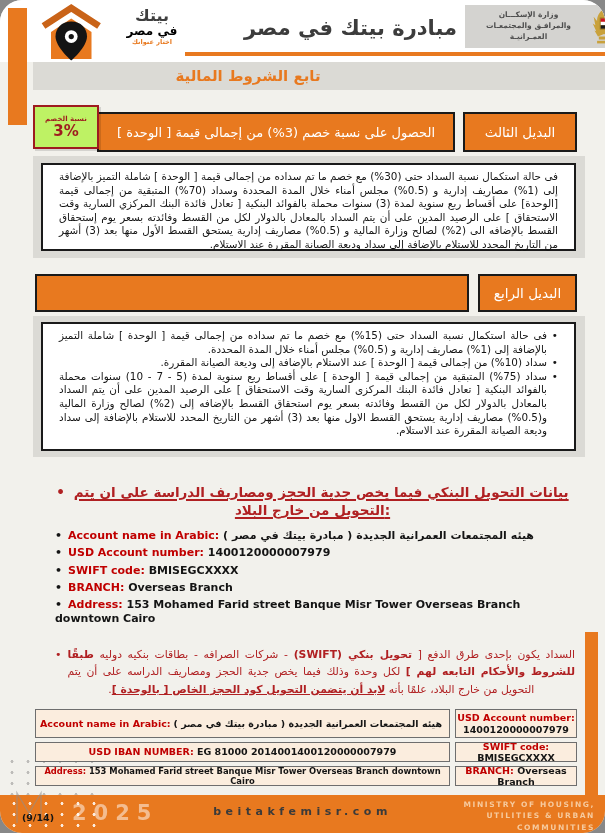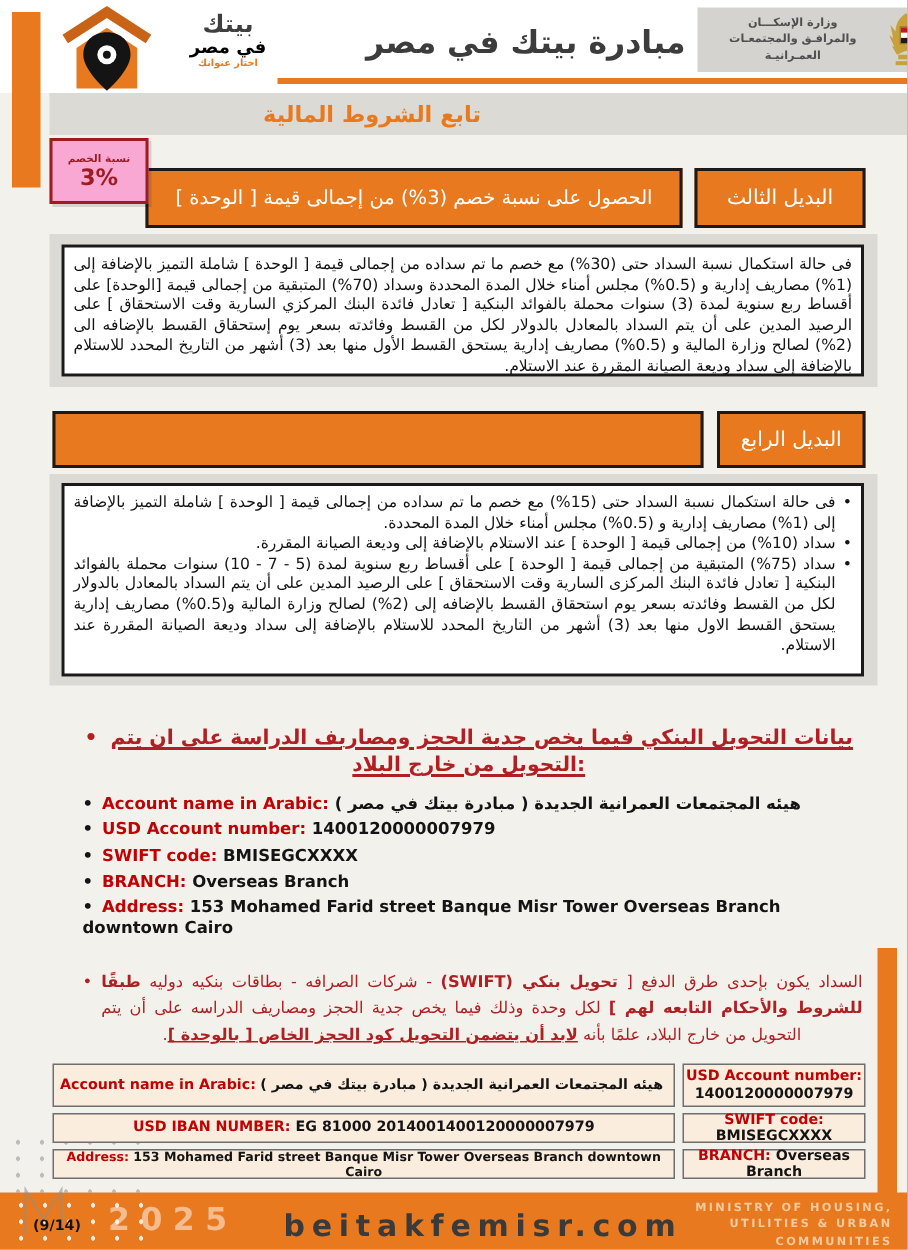--- a/index.html
+++ b/index.html
@@ -1,20 +1,20 @@
 <!DOCTYPE html>
 <html lang="ar"><head>
 <meta charset="utf-8">
 <style>
   * { margin:0; padding:0; box-sizing:border-box; }
   html,body { background:#888; }
   #page {
     position:relative; width:605px; height:833px; margin:0 auto;
     background:#F2F1EC; overflow:hidden;
-    font-family:"DejaVu Sans", sans-serif; color:#111;
+    font-family:"DejaVu Sans", sans-serif; color:#111;border-radius:22px;
   }
   
   .header-band { position:absolute; left:0; top:0; width:605px; height:62px; background:#fff; }
   .left-strip  { position:absolute; left:8px; top:8px; width:19px; height:117px; background:#E8791F; z-index:3; }
   .logo-wrap   { position:absolute; left:30px; top:2px; width:170px; height:60px; display:flex; align-items:flex-start; z-index:4; }
   .logo-icon   { width:78px; height:60px; }
   .logo-text   { direction:rtl; text-align:center; padding-top:6px; width:88px; }
   .logo-l1     { font-size:16px; font-weight:bold; color:#3F3F3F; line-height:1.05; }
   .logo-l2     { font-size:12px; font-weight:bold; color:#000000; line-height:1.1; }
   .logo-tag    { font-size:6.5px; color:#E8791F; font-weight:bold; }
@@ -23,37 +23,37 @@
   .orange-rule { position:absolute; left:185px; top:52px; width:420px; height:4px; background:#E8791F; }
   .ministry-box{ position:absolute; left:465px; top:5px; width:155px; height:43px; background:#D4D3D0;
                  display:flex; align-items:center; justify-content:flex-end; padding:2px 3px; z-index:2; }
   .ministry-txt{ direction:rtl; text-align:center; font-size:7.5px; font-weight:bold; color:#4F4F4F; line-height:1.45; flex:1; }
   .eagle       { width:26px; height:38px; flex:0 0 auto; margin-left:2px; }
   
   .section-band{ position:absolute; left:33px; top:62px; width:572px; height:28px; background:#DBDAD5; }
   .section-band-inner { width:430px; height:100%; display:flex; align-items:center; justify-content:center;
                  direction:rtl; color:#E8791F; font-weight:bold; font-size:15px; }
   
-  .badge { position:absolute; left:33px; top:92px; width:66px; height:44px; background:#f9a8d4;
+  .badge { position:absolute; left:33px; top:105px; width:66px; height:44px; background:#bef264;
            border:2px solid #9E1B1F; z-index:5; display:flex; flex-direction:column; align-items:center;
            justify-content:center; box-shadow:2px 2px 0 rgba(0,0,0,.12); }
   .badge-label { font-size:7px; font-weight:bold; color:#9E1B1F; direction:rtl; }
   .badge-value { font-size:15px; font-weight:bold; color:#9E1B1F; line-height:1.1; }
   .alt-bar { position:absolute; background:#E8791F; border:2px solid #1a1a1a; color:#fff;
              display:flex; align-items:center; justify-content:center; direction:rtl;
              font-weight:normal; z-index:4; }
   .bar3  { left:97px;  top:112px; width:358px; height:40px; font-size:13px; }
   .tab3  { left:463px; top:112px; width:114px; height:40px; font-size:13.5px; }
   .bar4  { left:35px;  top:274px; width:434px; height:38px; }
   .tab4  { left:478px; top:274px; width:99px;  height:38px; font-size:13.5px; }
   .gray-panel { position:absolute; left:33px; background:#DBDAD5; }
   .panel3 { top:156px; width:552px; height:102px; }
   .panel4 { top:316px; width:552px; height:141px; }
   .white-box { position:absolute; left:41px; width:535px; background:#fff; border:2px solid #1a1a1a;
-               padding:5px 6px; direction:rtl; text-align:justify; font-size:10.4px; line-height:13.6px; color:#141414; }
+               padding:5px 16px; direction:rtl; text-align:justify; font-size:10.4px; line-height:13.6px; color:#141414; }
   .box3 { top:163px; height:88px; }
   .box4 { top:322px; height:129px; }
   .box4 ul { list-style:none; }
   .box4 li { padding-right:11px; position:relative; }
   .box4 li::before { content:"•"; position:absolute; right:0; top:0; }
   
   .transfer-heading { position:absolute; left:55px; top:483px; width:515px; text-align:center;
         direction:ltr; font-size:13.5px; font-weight:bold; color:#B02022; line-height:1.35; }
   .transfer-heading .bullet { color:#B02022; margin-right:4px; }
   .transfer-heading .txt { text-decoration:underline; text-decoration-thickness:1.5px; text-underline-offset:2px; }
@@ -84,22 +84,22 @@
                  background-image:radial-gradient(circle, rgba(90,90,90,.35) 1.4px, transparent 1.6px);
                  background-size:16px 11px; z-index:1; }
   .footer { position:absolute; left:0; top:795px; width:605px; height:38px; background:#E8791F; z-index:2; }
   .dots-footer { position:absolute; left:6px; top:3px; width:100px; height:33px;
                  background-image:radial-gradient(circle, rgba(255,255,255,.85) 1.4px, transparent 1.6px);
                  background-size:16px 11px; }
   .watermark-m { position:absolute; left:14px; top:-16px; z-index:1; opacity:.55; }
   .page-num { position:absolute; left:22px; top:17px; font-size:9.5px; font-weight:bold; color:#141414; z-index:3; }
   .year { position:absolute; left:72px; top:6px; font-size:21px; font-weight:bold;
           color:rgba(255,255,255,.5); letter-spacing:7px; z-index:2;text-align:right; }
-  .domain { position:absolute; left:150px; top:10px; width:305px; text-align:right;
-            font-size:20px; font-weight:bold; color:#3A3A3A; letter-spacing:4.5px; }
+  .domain { position:absolute; left:150px; top:10px; width:305px; text-align:center;
+            font-size:11px; font-weight:bold; color:#3A3A3A; letter-spacing:4.5px; }
   .footer-ministry { position:absolute; right:10px; top:4px; text-align:right; font-size:7.5px;
             font-weight:bold; letter-spacing:1.6px; line-height:1.5; color:#F6CA9E; }
 </style>
 </head>
 <body>
 
 <div id="page">
 
   <div class="header-band">
     <div class="logo-wrap">

